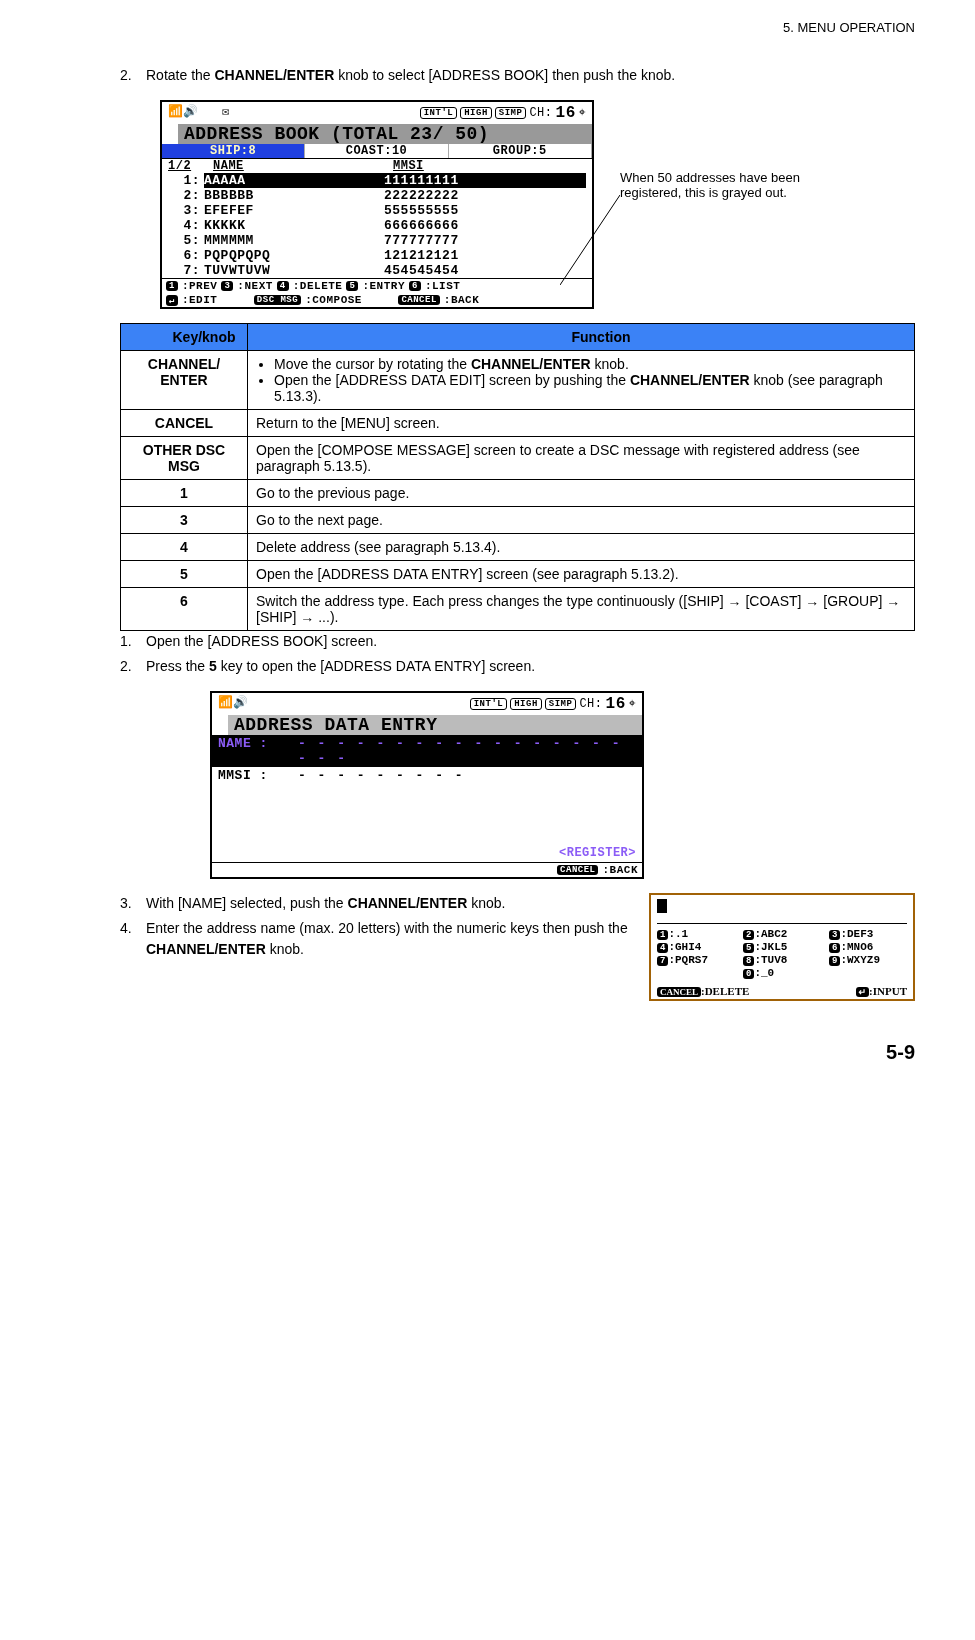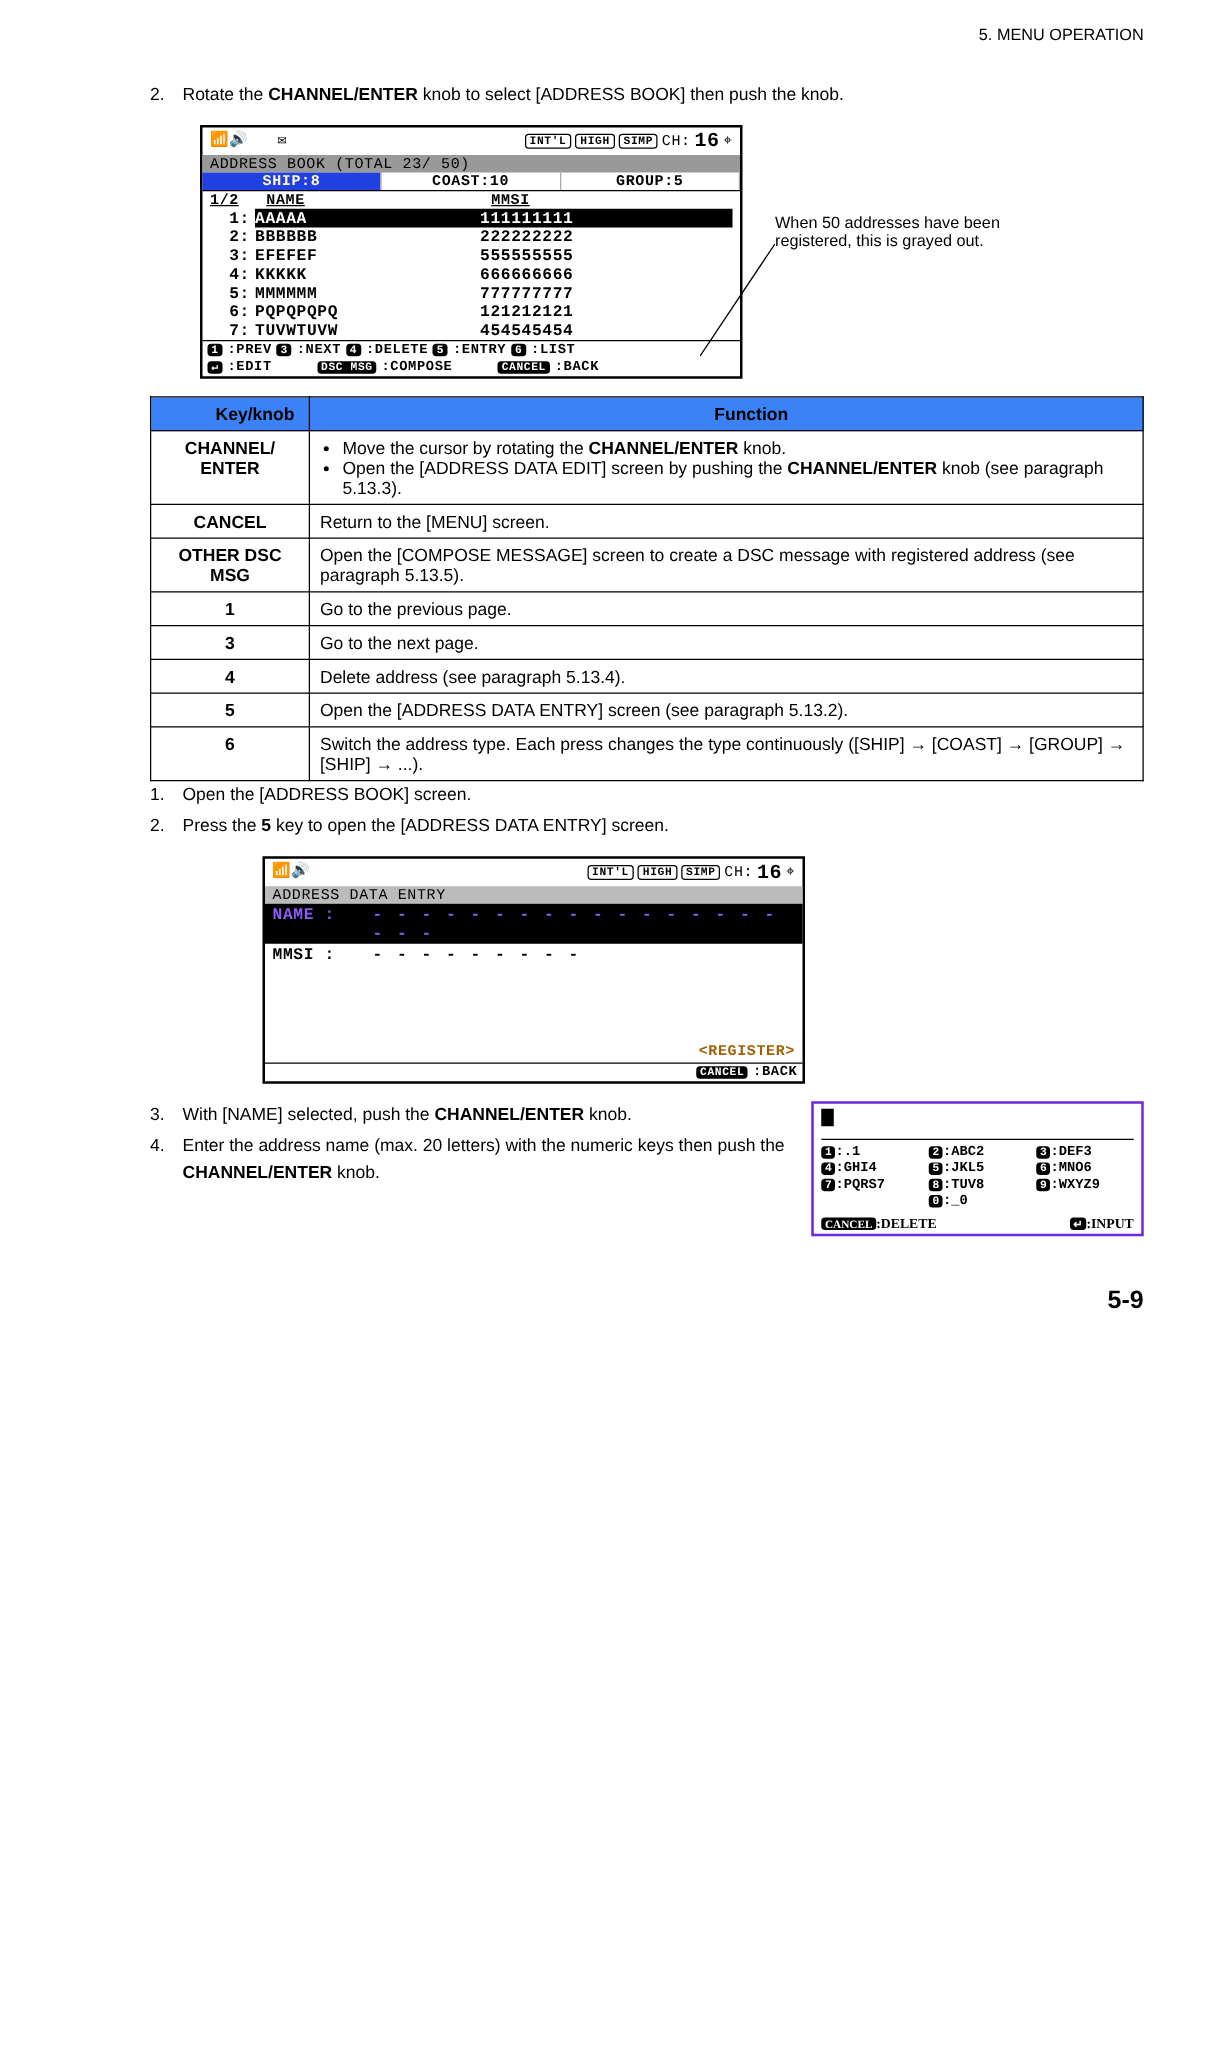--- a/index.html
+++ b/index.html
@@ -70,23 +70,24 @@
     font-weight: bold;
     background: #fff;
   }
   .chnum {
     font-weight: bold;
     font-size: 16px;
   }
   .lcd-title {
     background: #999;
     padding: 0 6px;
-    font-size: 12px;
+    font-size: 18px;
     font-family: "Courier New", monospace;
-    font-weight: normal;
+    font-weight: bold;
+    margin-left: 16px;
   }
   .tab-row {
     display: flex;
     font-size: 12px;
     border-bottom: 1px solid #000;
   }
   .tab {
     flex: 1;
     text-align: center;
     padding: 0 2px;
@@ -197,32 +198,32 @@
   .entry-row {
     display: flex;
     padding: 1px 6px;
     font-size: 13px;
   }
   .entry-row .lab { width: 80px; }
   .entry-row .val { flex:1; letter-spacing: 2px; }
   .entry-row.sel { background: #000; color: #8b5cf6; }
   .reg {
     text-align: right;
-    color: #a16207;
+    color: #8b5cf6;
     font-size: 12px;
     padding: 2px 6px;
   }
   .step34-wrap {
     display: flex;
     gap: 20px;
     align-items: flex-start;
     margin-top: 6px;
   }
   .keypad-box {
-    border: 2px solid #6d28d9;
+    border: 2px solid #a16207;
     font-family: "Courier New", monospace;
     font-weight: bold;
     font-size: 12px;
     width: 250px;
     padding: 4px 6px 2px 6px;
   }
   .keypad-box .cursor {
     display:inline-block;
     background:#000;
     width:10px;

